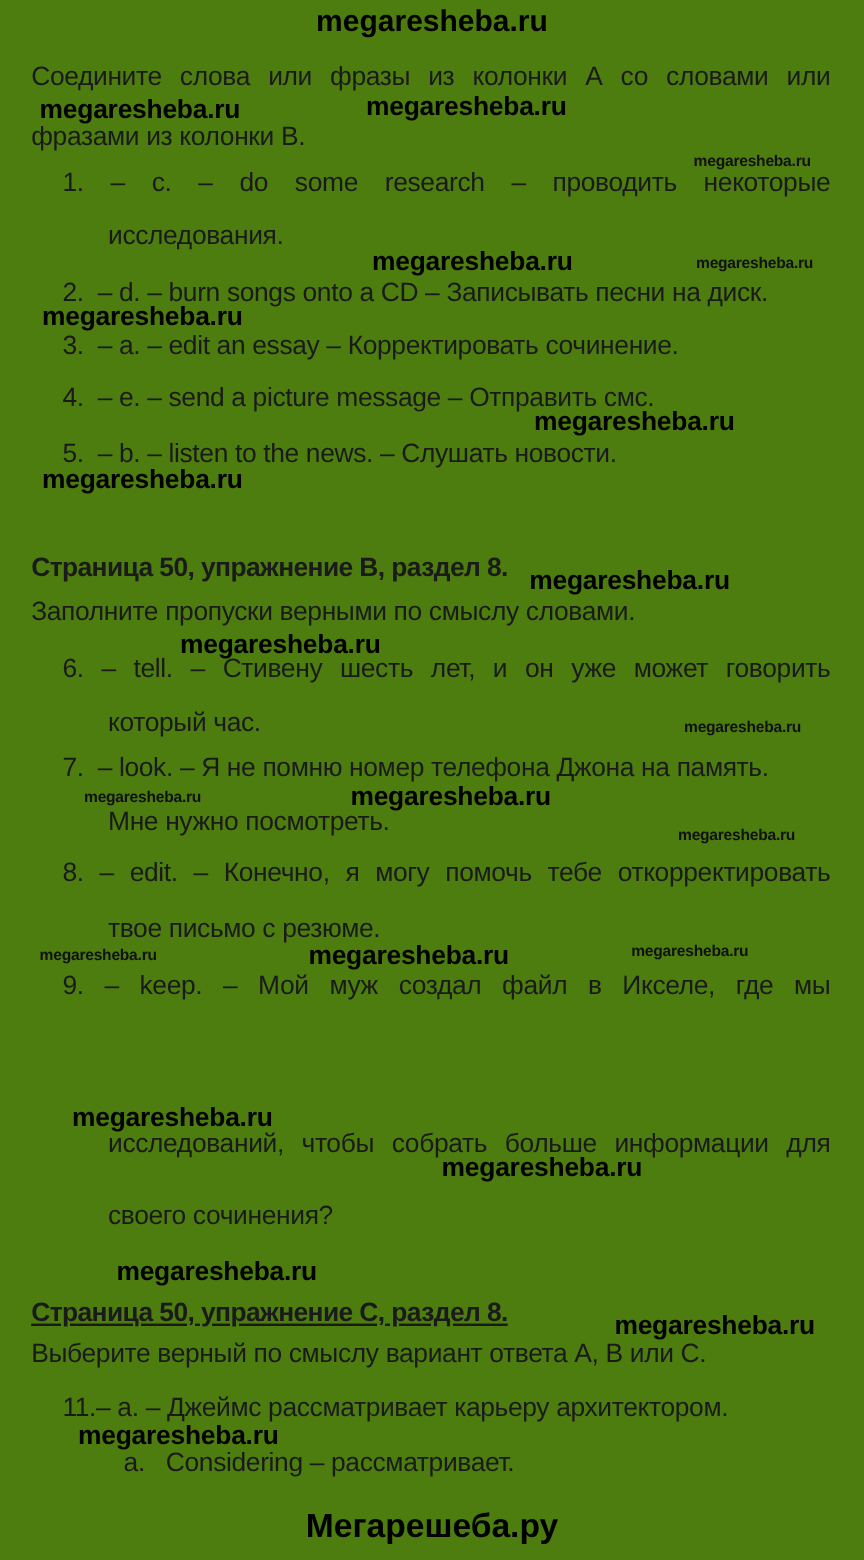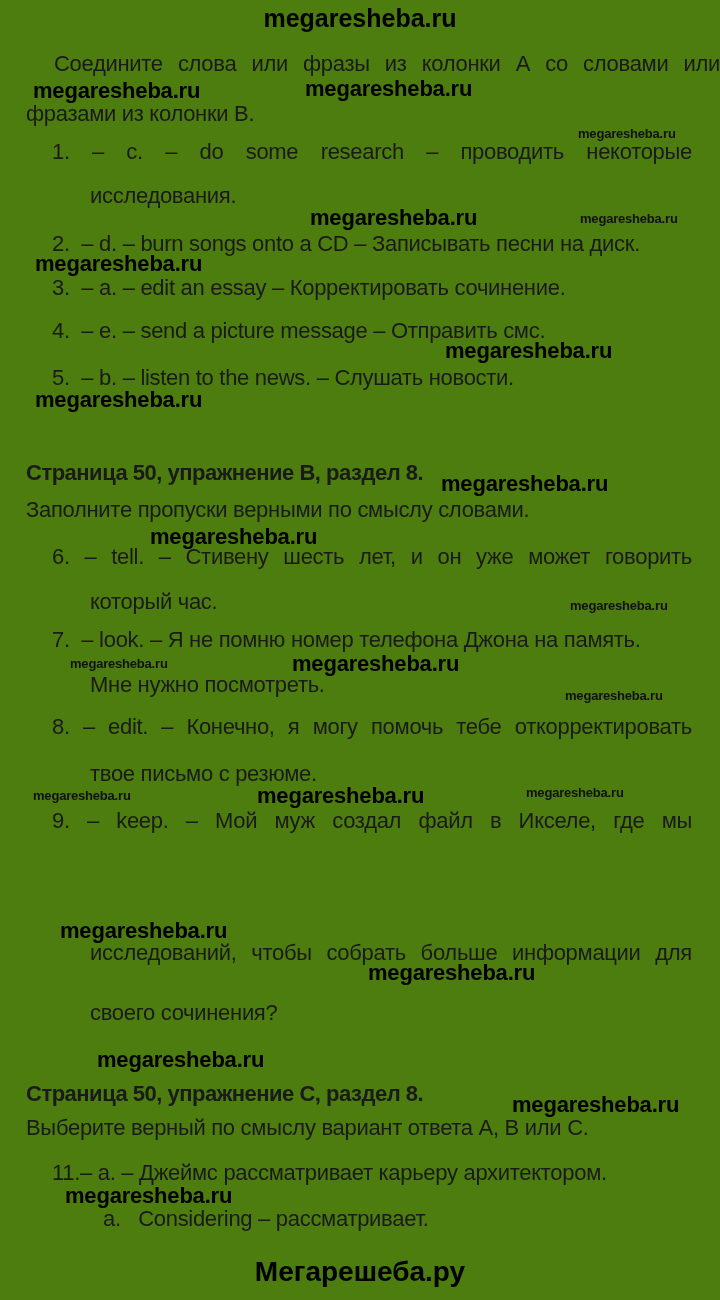--- a/index.html
+++ b/index.html
@@ -68,21 +68,21 @@
     color:#000000;
   }
 </style>
 </head>
 <body>
 
 <div class="page">
 
   <div class="site-header center">megaresheba.ru</div>
 
-  <div class="t j" style="left:26px;top:51px;width:666px;margin-left:28px;">Соедините слова или фразы из колонки А со словами или</div>
+  <div class="t j" style="left:26px;top:51px;width:666px;">Соедините слова или фразы из колонки А со словами или</div>
   <div class="t" style="left:26px;top:101px;">фразами из колонки В.</div>
 
   <div class="wm-b" style="left:33px;top:79px;">megaresheba.ru</div>
   <div class="wm-b" style="left:305px;top:77px;">megaresheba.ru</div>
   <div class="wm-s" style="left:578px;top:127px;">megaresheba.ru</div>
 
   <div class="t j" style="left:52px;top:139px;width:640px;">1. – c. – do some research – проводить некоторые</div>
   <div class="t" style="left:90px;top:183px;">исследования.</div>
 
   <div class="wm-b" style="left:310px;top:206px;">megaresheba.ru</div>
@@ -119,21 +119,21 @@
   <div class="wm-s" style="left:526px;top:786px;">megaresheba.ru</div>
 
   <div class="t j" style="left:52px;top:808px;width:640px;">9. – keep. – Мой муж создал файл в Икселе, где мы</div>
 
   <div class="wm-b" style="left:60px;top:919px;">megaresheba.ru</div>
   <div class="t j" style="left:90px;top:940px;width:602px;">исследований, чтобы собрать больше информации для</div>
   <div class="wm-b" style="left:368px;top:961px;">megaresheba.ru</div>
   <div class="t" style="left:90px;top:1000px;">своего сочинения?</div>
 
   <div class="wm-b" style="left:97px;top:1048px;">megaresheba.ru</div>
-  <div class="t h" style="left:26px;top:1071px;">Страница 50, упражнение C, раздел 8.</div>
+  <div class="t h" style="left:26px;top:1071px;text-decoration:underline;">Страница 50, упражнение C, раздел 8.</div>
   <div class="wm-b" style="left:512px;top:1093px;">megaresheba.ru</div>
   <div class="t" style="left:26px;top:1115px;">Выберите верный по смыслу вариант ответа А, В или С.</div>
 
   <div class="t" style="left:52px;top:1160px;">11.– a. – Джеймс рассматривает карьеру архитектором.</div>
   <div class="wm-b" style="left:65px;top:1184px;">megaresheba.ru</div>
   <div class="t" style="left:103px;top:1206px;">a.   Considering – рассматривает.</div>
 
   <div class="site-footer center">Мегарешеба.ру</div>
 
 </div>

